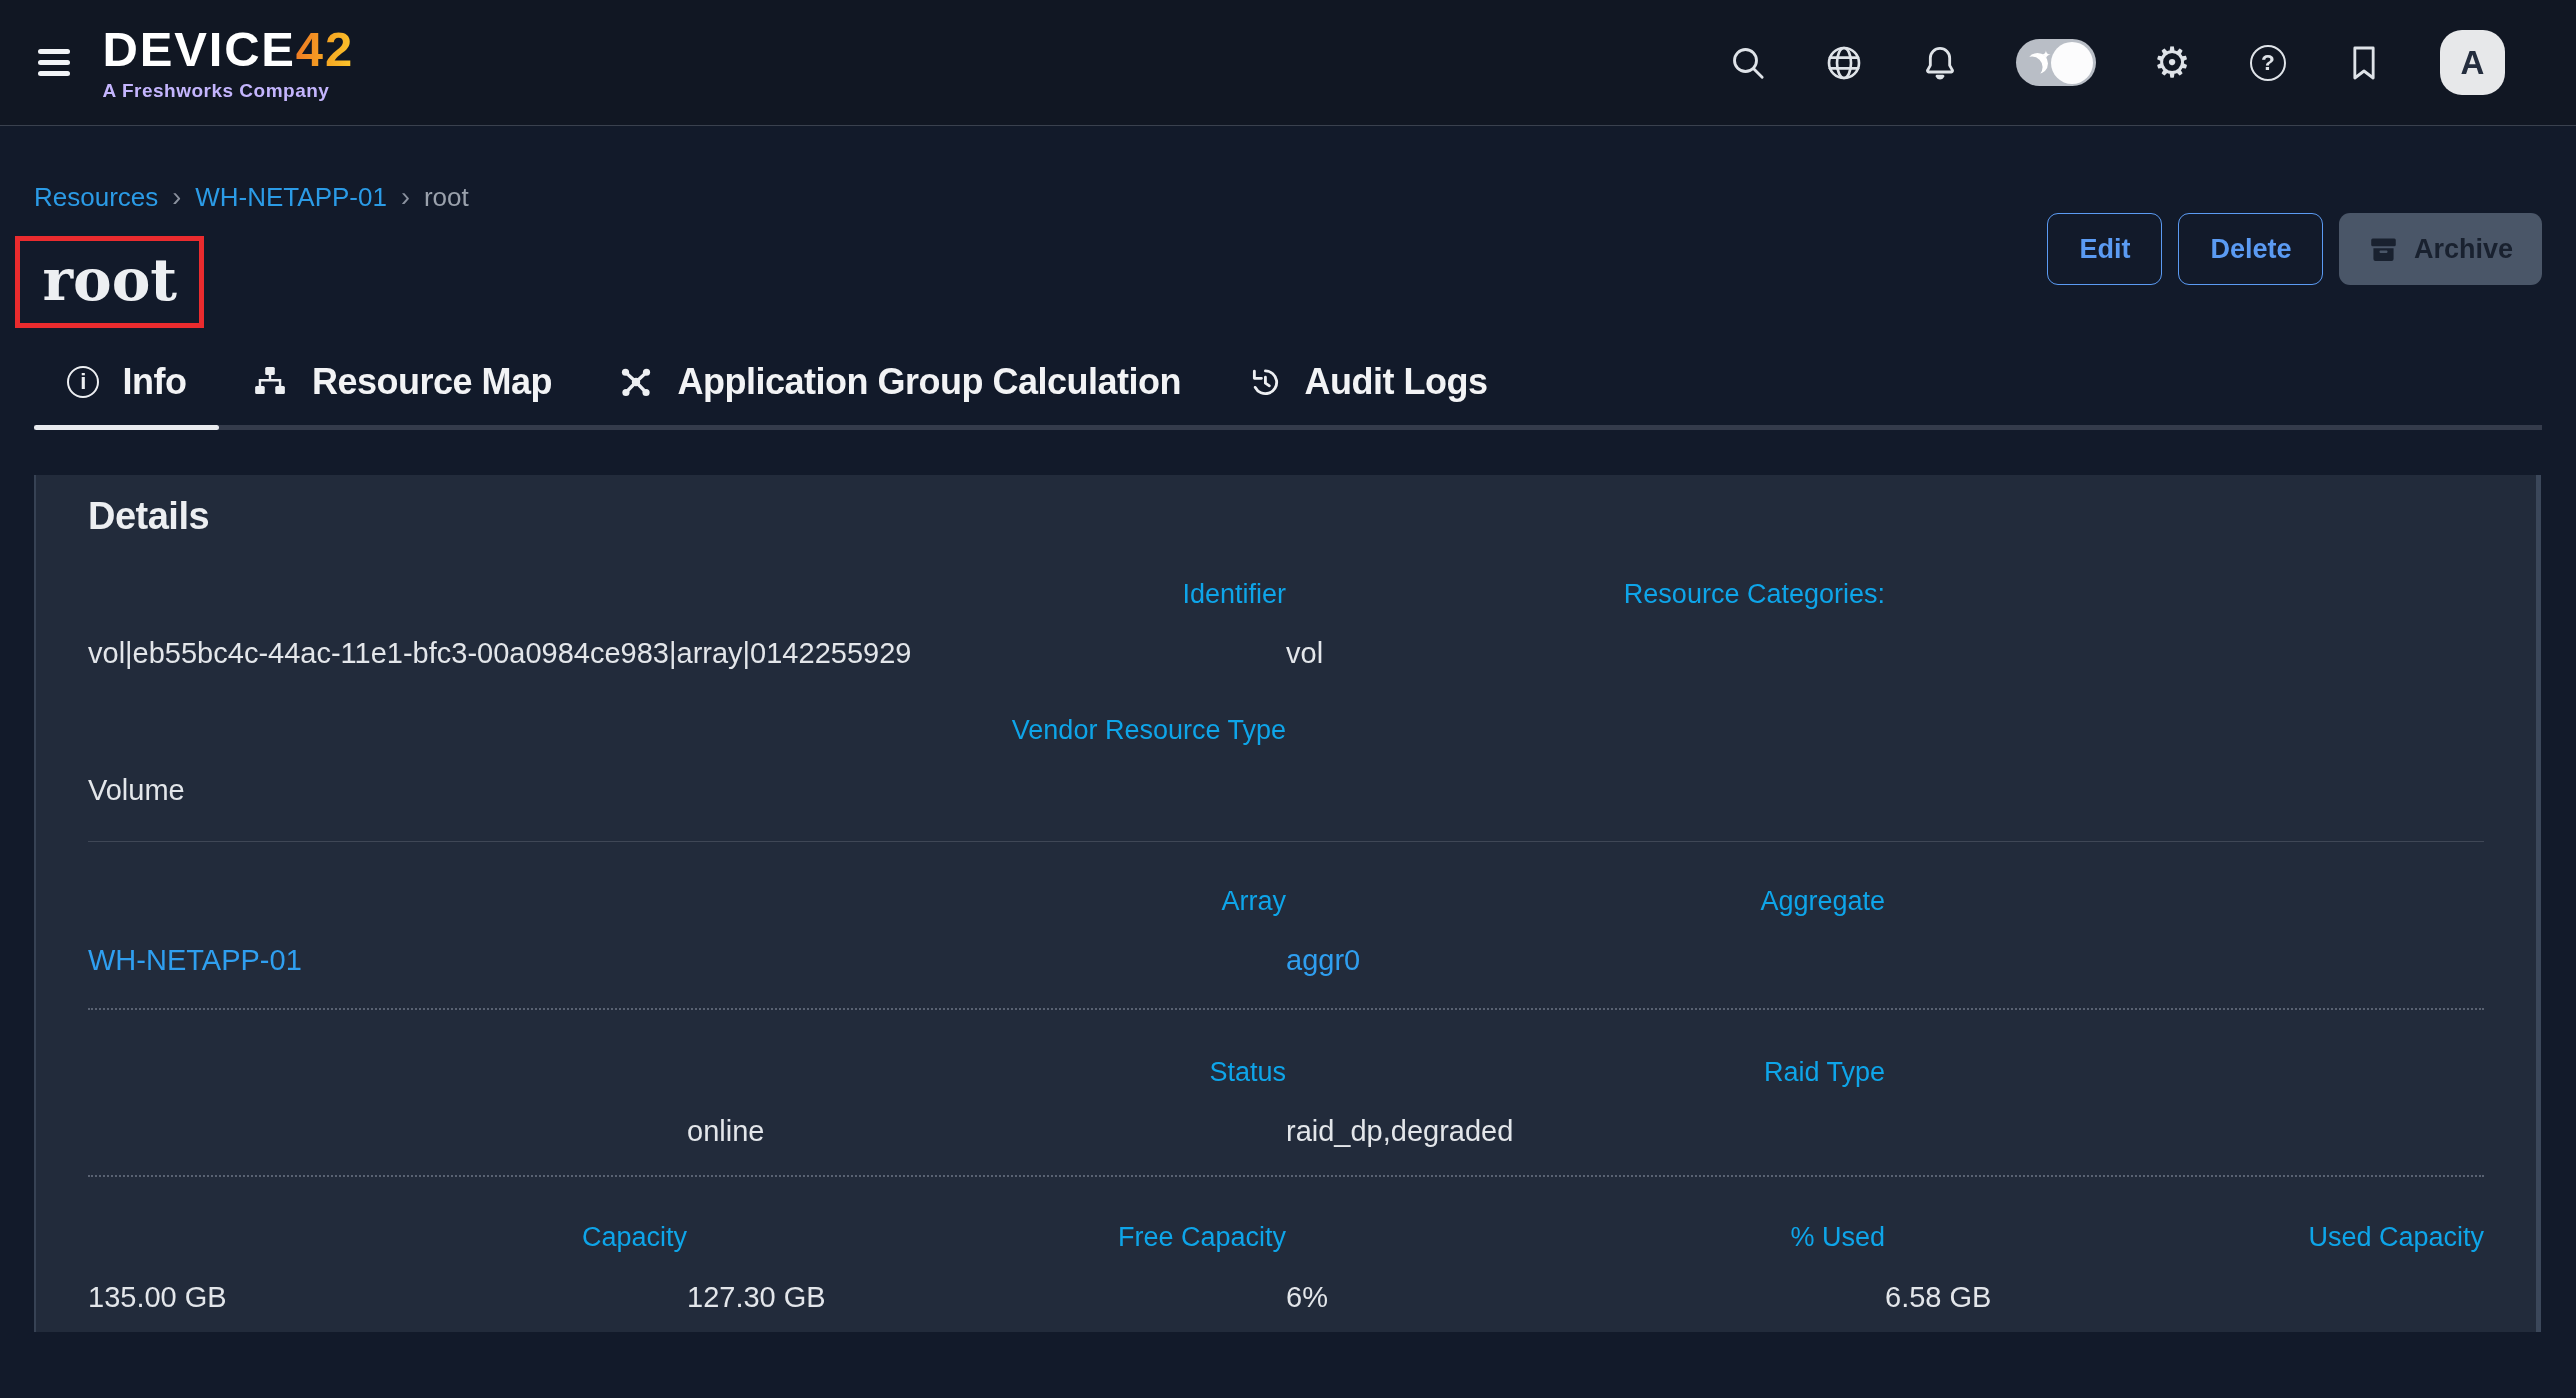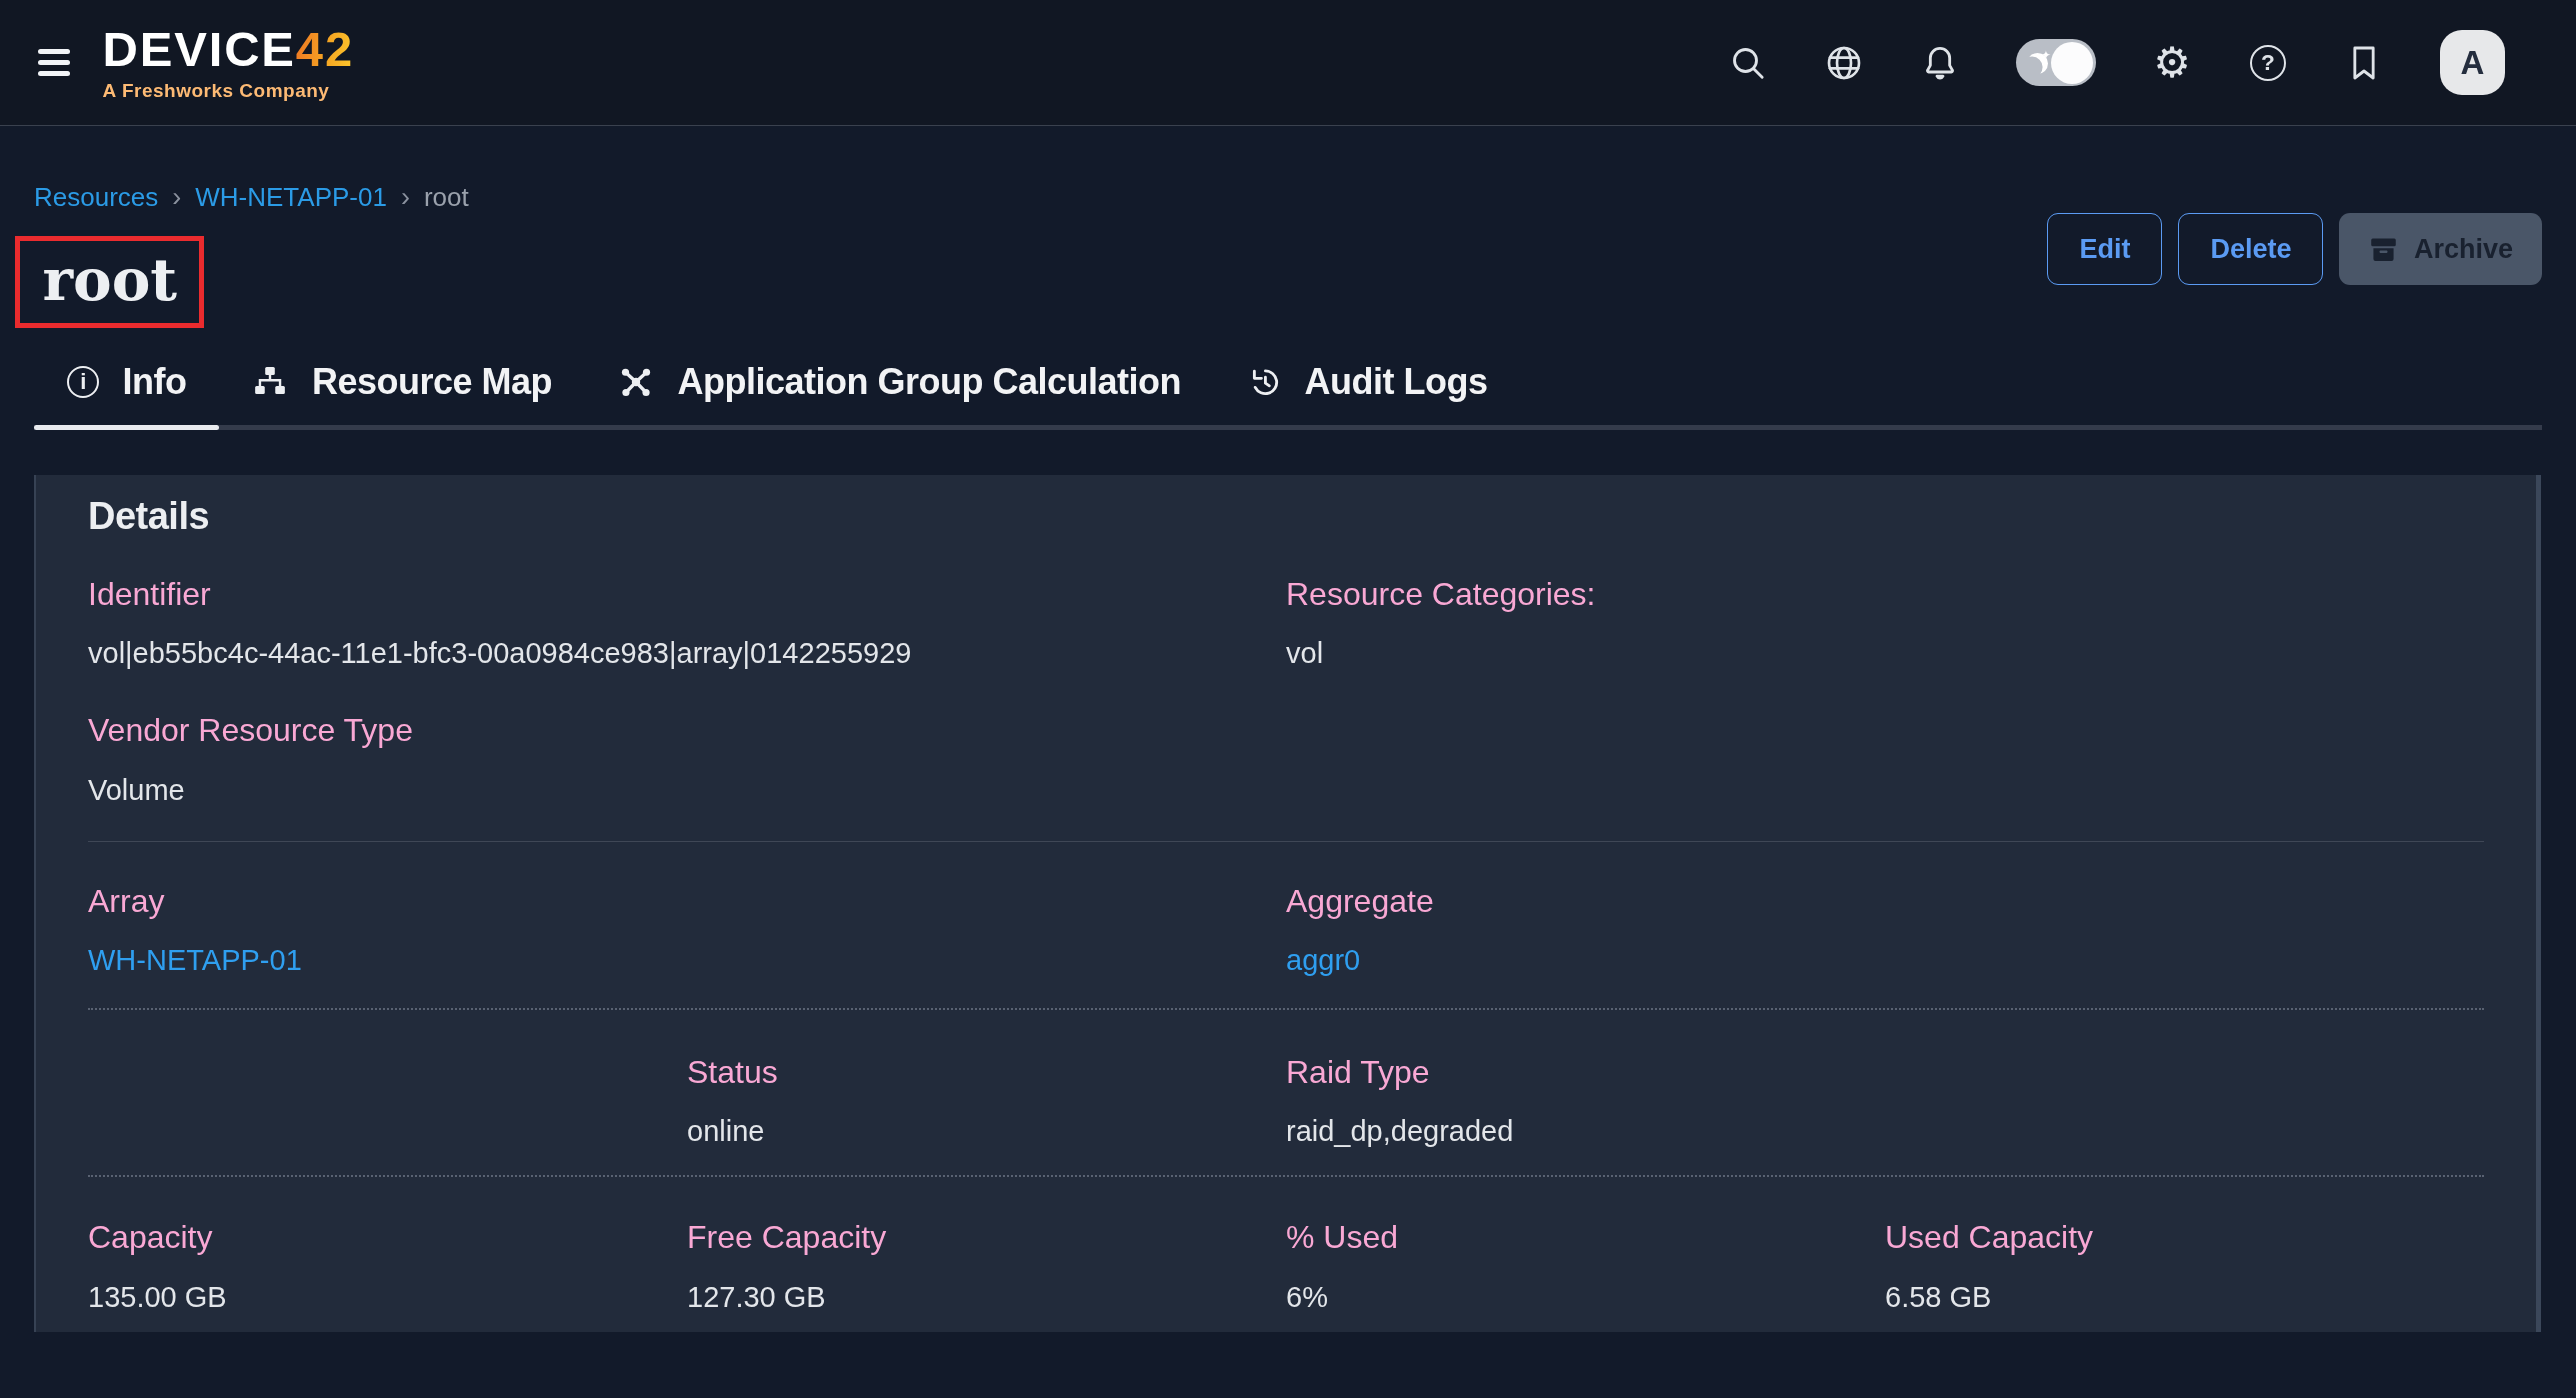--- a/index.html
+++ b/index.html
@@ -21,21 +21,21 @@
   }
   .nav-left { display:flex; align-items:center; gap:31px; }
   .hamburger { display:flex; flex-direction:column; gap:6.3px; cursor:pointer; background:none; border:none; padding:5.4px 1.8px; }
   .hamburger span { width:32px; height:4.5px; background:#F2F4F7; border-radius:2.7px; display:block; }
   .logo { display:flex; flex-direction:column; align-items:flex-start; line-height:1; }
   .logo-main { font-size:49px; font-weight:bold; letter-spacing:1.8px; color:#FFFFFF; }
   .logo-main .accent {
     background:linear-gradient(100deg,#EF7D23 10%,#F5A623 55%,#FFC82C 95%);
     -webkit-background-clip:text; background-clip:text; color:transparent;
   }
-  .logo-tag { font-size:19px; font-weight:bold; color:#fdba74; letter-spacing:0.5px; margin-top:7.2px; }
+  .logo-tag { font-size:19px; font-weight:bold; color:#c4b5fd; letter-spacing:0.5px; margin-top:7.2px; }
 
   .nav-right { display:flex; align-items:center; gap:56px; }
   .nav-icon { width:40px; height:40px; display:flex; align-items:center; justify-content:center; color:#DFE3E8; cursor:pointer; }
   .nav-icon svg { display:block; }
   .gear-glyph { font-family:"DejaVu Sans", sans-serif; font-size:42px; color:#DFE3E8; line-height:1; }
   .help-circle { width:36px; height:36px; border:2.7px solid #DFE3E8; border-radius:50%; display:flex; align-items:center; justify-content:center; font-size:22.6px; font-weight:bold; color:#DFE3E8; }
 
   .theme-toggle { width:80px; height:47px; background:#B9BEC6; border-radius:23.5px; position:relative; cursor:pointer; }
   .theme-knob { position:absolute; right:2.7px; top:2.7px; width:42px; height:42px; border-radius:50%; background:#FCFCFD; }
   .theme-moon { position:absolute; left:11px; top:13.6px; width:21px; height:21px; border-radius:50%; box-shadow: inset -5.4px 3.6px 0 0 #FFFFFF; }
@@ -77,21 +77,21 @@
     margin:45px 34px 9px 34px;
     width:2507px; height:857px;
     background:#222B3B;
     border-left:2.7px solid rgba(150,170,200,0.18);
     border-right:5.4px solid rgba(150,170,200,0.22);
     padding:19px 52px 0 52px;
   }
   .details-h { font-size:38px; font-weight:bold; color:#ECEEF1; line-height:45px; margin-bottom:39px; letter-spacing:-0.5px; }
 
   .row { display:grid; grid-template-columns:repeat(4,1fr); }
-  .field .f-label { font-size:32px; line-height:33px; color:#f9a8d4; margin-bottom:24.4px; }
+  .field .f-label { font-size:27px; line-height:33px; color:#0ea5e9; margin-bottom:24.4px;text-align:right; }
   .field .f-value { font-size:29px; line-height:36px; color:#E3E6EA; }
   .field .f-value.link { color:#2F9FF0; cursor:pointer; }
   .r2 { margin-top:43px; }
   .div-solid { border-top:1.8px solid #3F4756; margin:33px 0 43px 0; }
   .div-dotted1 { border-top:2.7px dotted #59627200; border-top:2.7px dotted #596272; margin:30px 0 46px 0; }
   .div-dotted2 { border-top:2.7px dotted #596272; margin:26px 0 44px 0; }
   .span2 { grid-column:1 / span 2; }
   .col2 { grid-column:2; }
   .col3 { grid-column:3; }
   .col4 { grid-column:4; }

